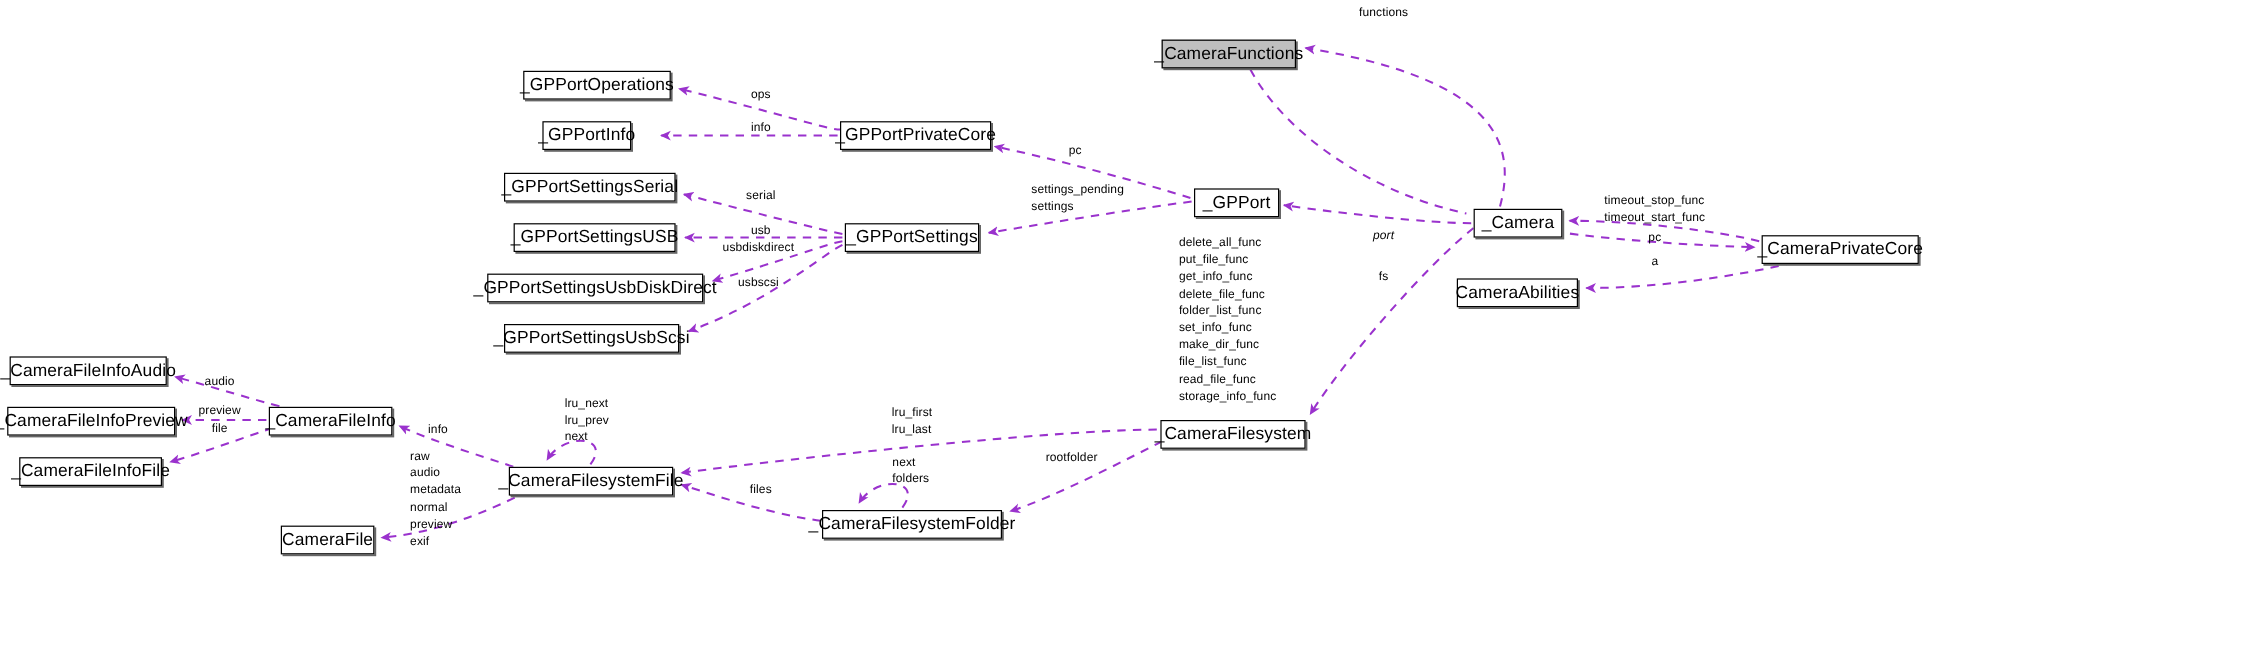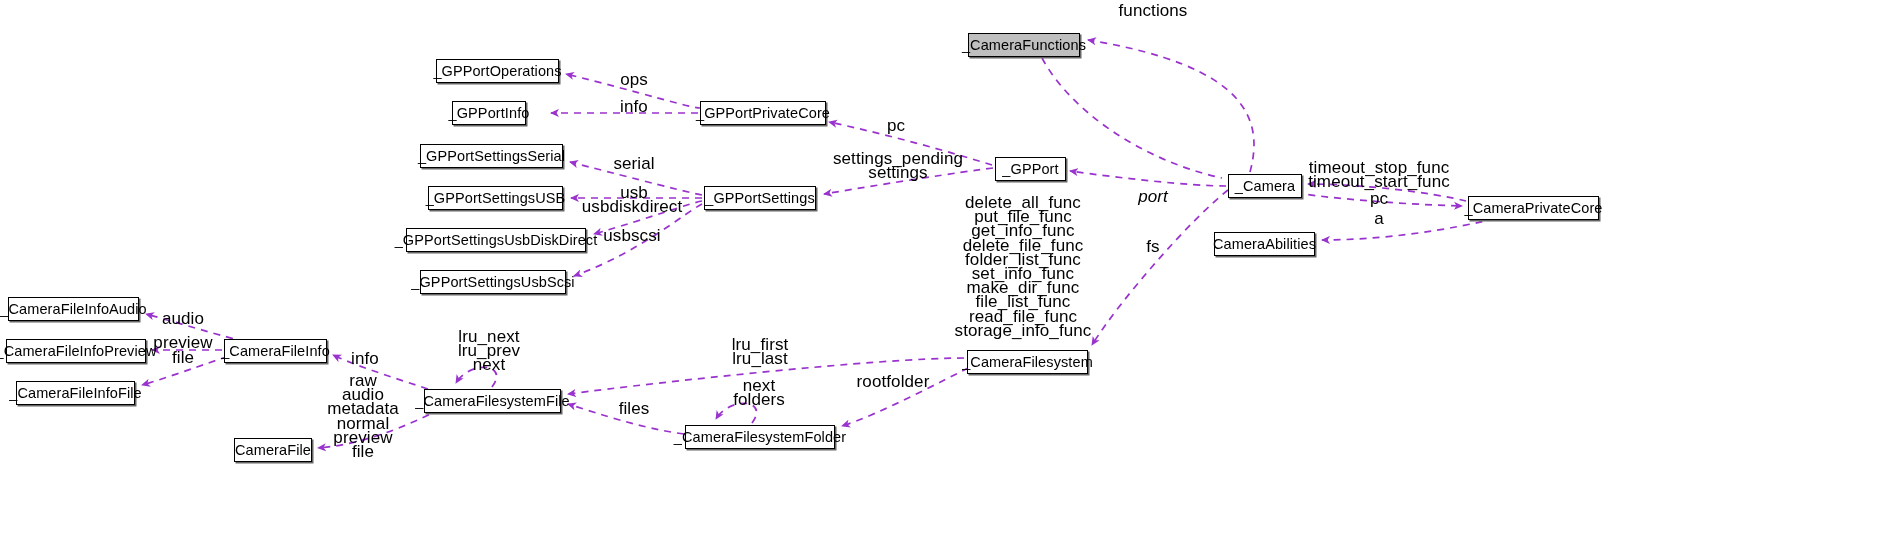--- a/index.html
+++ b/index.html
@@ -39,25 +39,25 @@
     padding: 0 9px;
     height: 24px;
     box-shadow: 1.5px 1.5px 0 0 #666666;
     letter-spacing: 0.1px;
   }
   .node.highlight {
     background: #bfbfbf;
   }
   .edge-label {
     position: absolute;
-    font-size: 17px;
+    font-size: 10px;
     line-height: 13.5px;
     color: #000000;
     white-space: pre;
-    text-align: center;
+    text-align: left;
     transform: translateX(-50%);
     letter-spacing: 0.1px;
   }
   .edge-label.multi {
     line-height: 14.2px;
   }
 </style>
 </head>
 <body>
 
@@ -222,21 +222,21 @@
 
   <div class="edge-label" style="left:632px;top:200px;"><span>usbdiskdirect</span></div>
 
   <div class="edge-label" style="left:632px;top:229px;"><span>usbscsi</span></div>
 
   <div class="edge-label" style="left:1153px;top:4px;"><span>functions</span></div>
 
 
   <div class="edge-label" style="left:1153px;top:190px;font-style:italic;"><span>port</span></div>
 
-  <div class="edge-label" style="left:1153px;top:224px;margin-top:16px;"><span>fs</span></div>
+  <div class="edge-label" style="left:1153px;top:224px;"><span>fs</span></div>
 
   <div class="edge-label multi" style="left:1023px;top:196px;"><span>delete_all_func
 put_file_func
 get_info_func
 delete_file_func
 folder_list_func
 set_info_func
 make_dir_func
 file_list_func
 read_file_func
@@ -259,21 +259,21 @@
 
   <div class="edge-label multi" style="left:489px;top:330px;"><span>lru_next
 lru_prev
 next</span></div>
 
   <div class="edge-label multi" style="left:363px;top:374px;"><span>raw
 audio
 metadata
 normal
 preview
-file</span></div>
+exif</span></div>
 
   <div class="edge-label multi" style="left:760px;top:338px;"><span>lru_first
 lru_last</span></div>
 
   <div class="edge-label" style="left:634px;top:402px;"><span>files</span></div>
 
   <div class="edge-label multi" style="left:759px;top:379px;"><span>next
 folders</span></div>
 
   <div class="edge-label" style="left:893px;top:375px;"><span>rootfolder</span></div>

